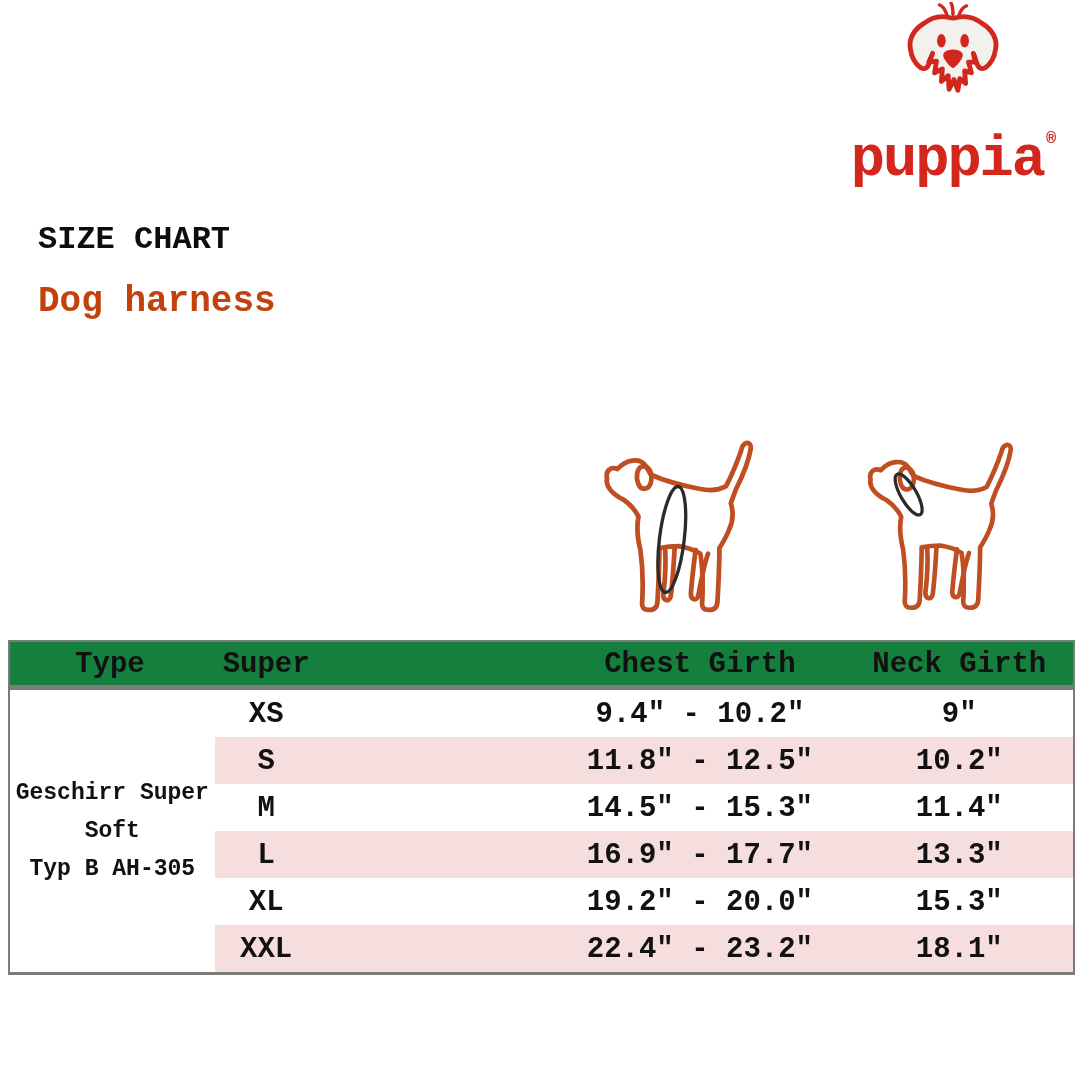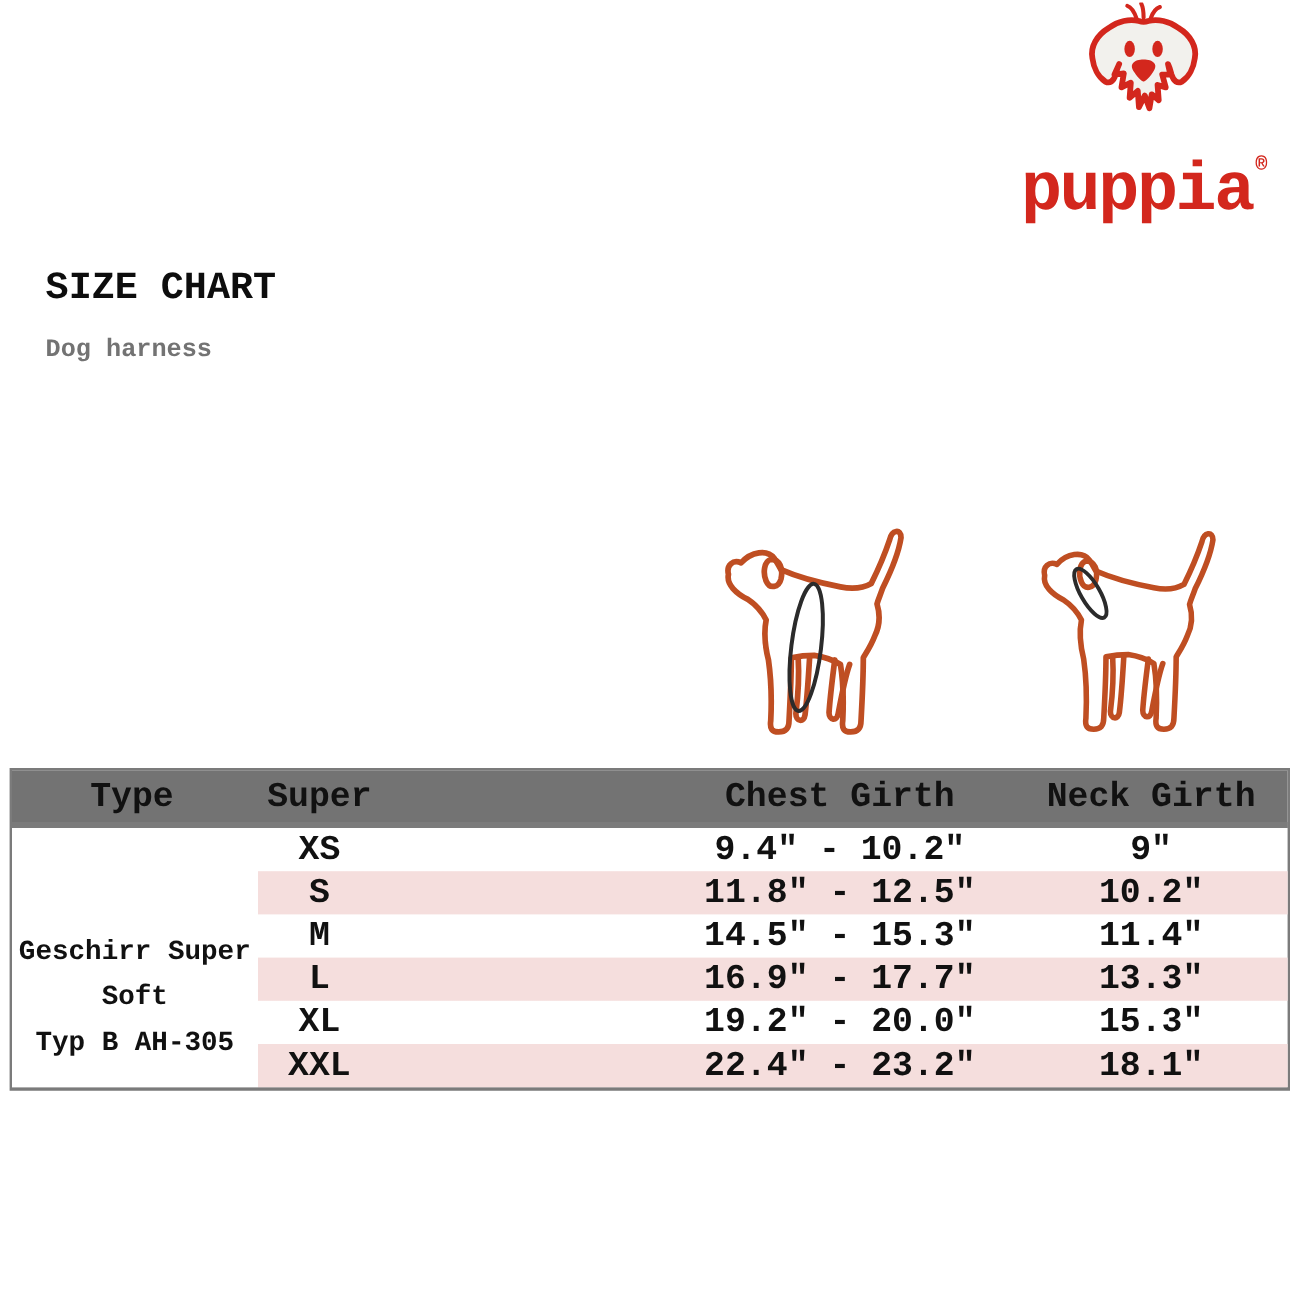--- a/index.html
+++ b/index.html
@@ -8,32 +8,32 @@
     font-family:Liberation Mono, monospace;overflow:hidden;
   }
   
   .logo{position:absolute;left:845px;top:2px;width:215px;text-align:center;}
   .logo svg{display:block;margin:0 auto;}
   .wordmark-row{line-height:1;margin-top:2px;white-space:nowrap;}
   .wordmark{color:#d3271d;font-weight:700;font-size:57px;letter-spacing:-2px;}
   .regmark{color:#d3271d;font-weight:700;font-size:17px;position:relative;top:-32px;left:2px;letter-spacing:0;}
   
   .page-title{position:absolute;left:38px;top:221px;font-size:32px;font-weight:700;color:#0d0d0d;}
-  .page-subtitle{position:absolute;left:38px;top:281px;font-size:21px;font-weight:700;color:#737373;}
+  .page-subtitle{position:absolute;left:38px;top:281px;font-size:36px;font-weight:700;color:#c2410c;}
   
   .diagram{position:absolute;top:417px;width:200px;height:205px;}
   .diagram-chest{left:588px;}
   .diagram-neck{left:852px;}
   
   .size-table{
     position:absolute;left:8px;top:640px;width:1063px;background:#fff;
     border:2px solid #7b7b7b;border-bottom-width:3px;color:#111;
   }
-  .thead{position:relative;height:43px;border-bottom:5px solid #7b7b7b;background:#737373;}
-  .trow{position:relative;height:36px;}
+  .thead{position:relative;height:43px;border-bottom:5px solid #7b7b7b;background:#15803d;}
+  .trow{position:relative;height:47px;}
   .trow.hl{background:linear-gradient(90deg,#ffffff 0,#ffffff 19.25%,#f5dedd 19.25%,#f5dedd 100%);}
   .cell{
     position:absolute;top:50%;transform:translate(-50%,-50%);
     white-space:nowrap;font-weight:700;font-size:29px;color:#111;
   }
   .col-type{left:9.4%;}
   .col-size{left:24.1%;}
   .col-chest{left:64.9%;text-align:right;}
   .col-neck{left:89.3%;}
   .type-cell{

